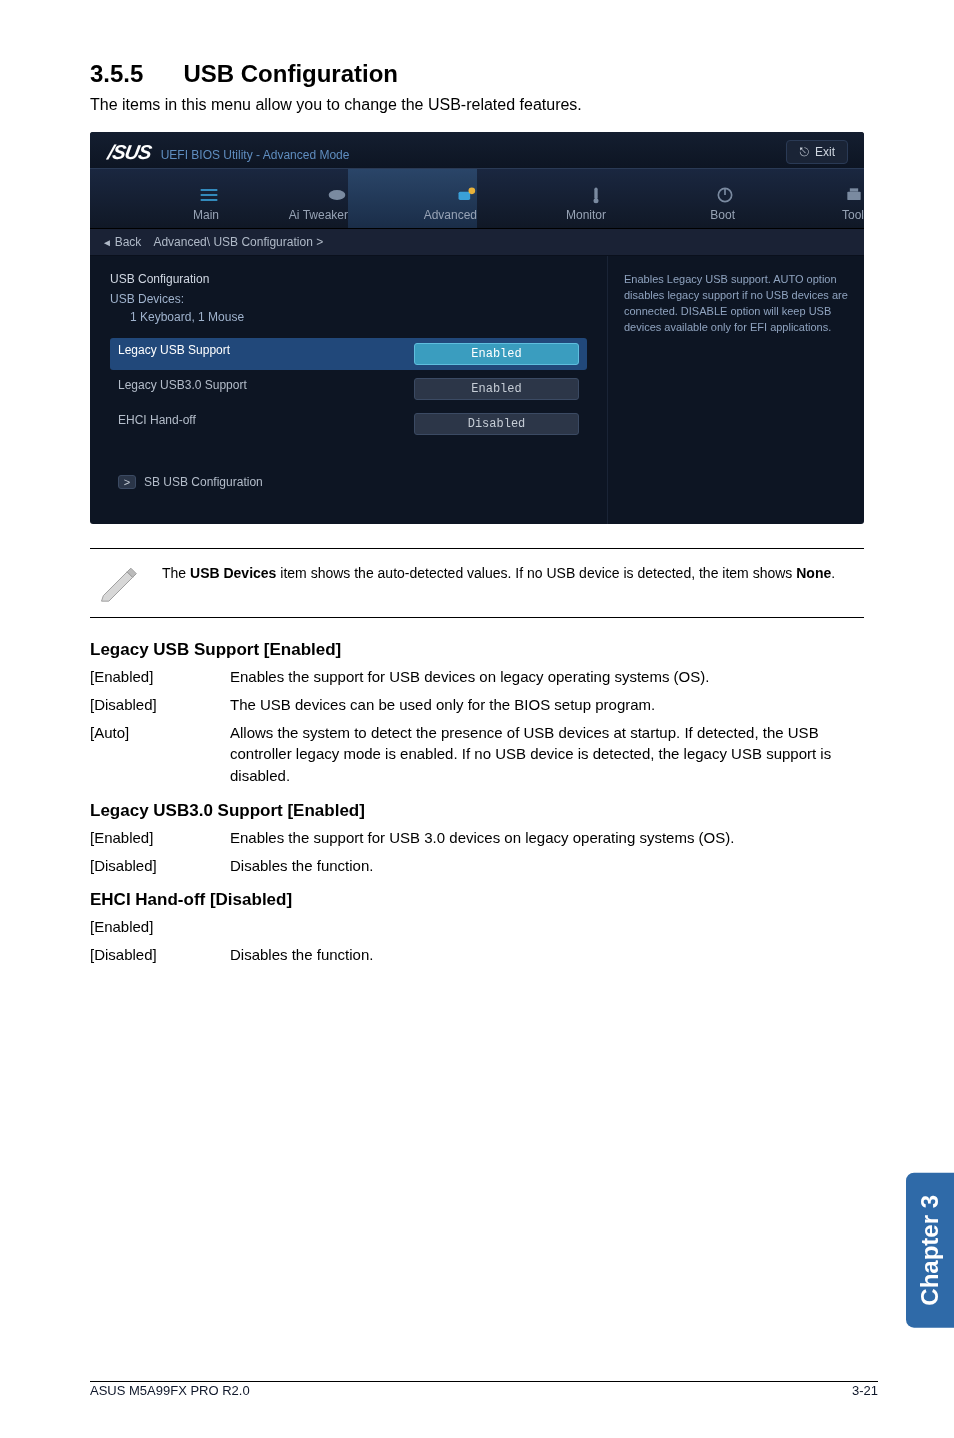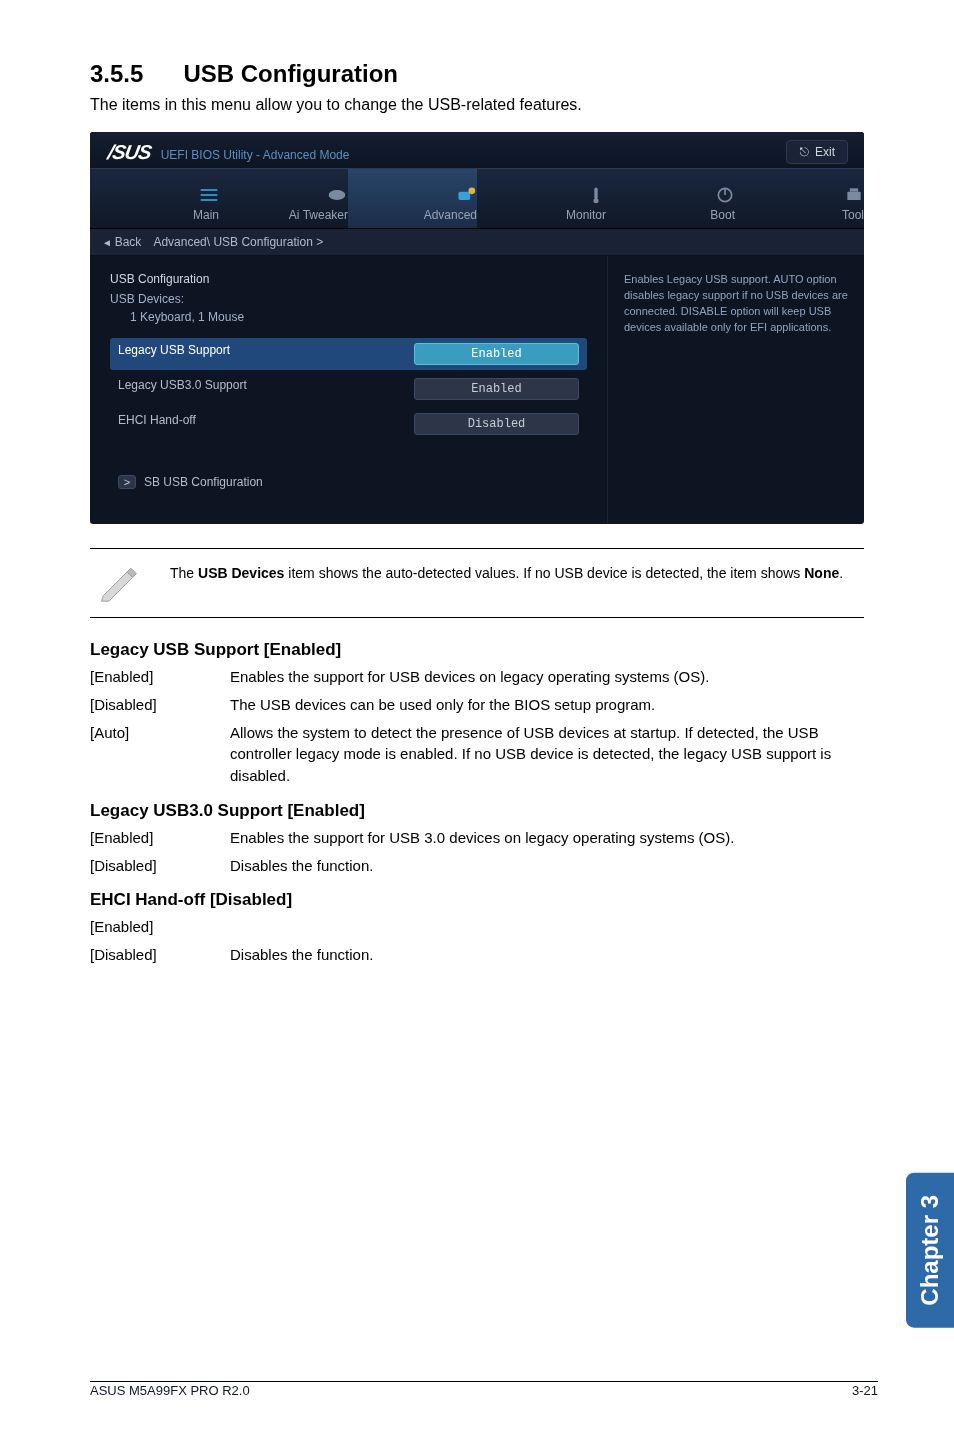--- a/index.html
+++ b/index.html
@@ -175,21 +175,21 @@
     width: 18px;
     text-align: center;
     margin-right: 8px;
     color: #c6cdd6;
     font-size: 11px;
   }
 
   
   .note-box {
     display: flex;
-    gap: 30px;
+    gap: 22px;
     border-top: 1px solid #000;
     border-bottom: 1px solid #000;
     padding: 10px 6px;
     margin-bottom: 22px;
     align-items: flex-start;
   }
   .note-icon svg { width: 44px; height: 44px; }
   .note-text {
     font-size: 14px;
     line-height: 1.45;

